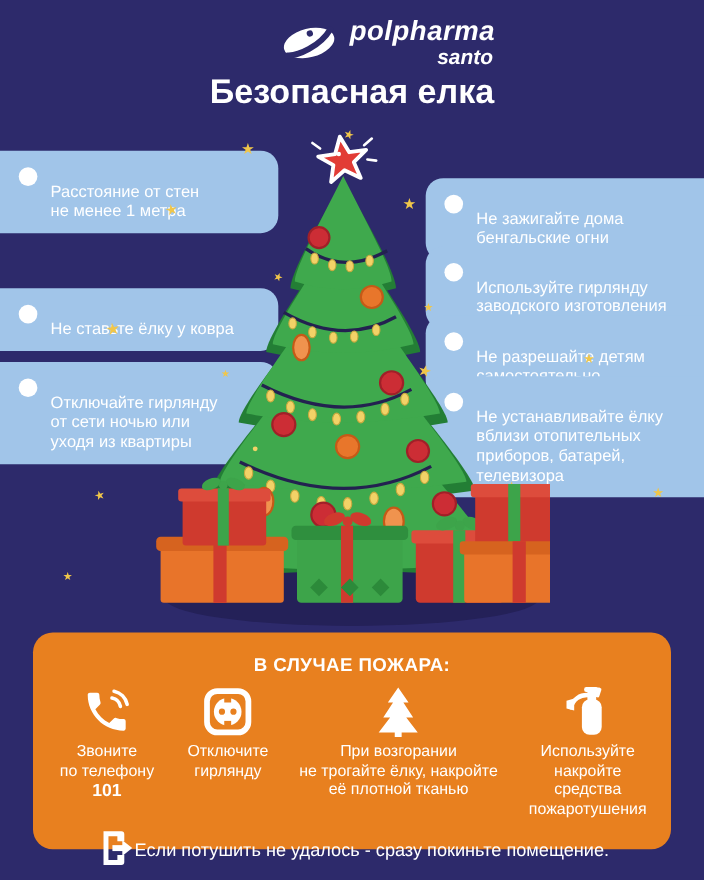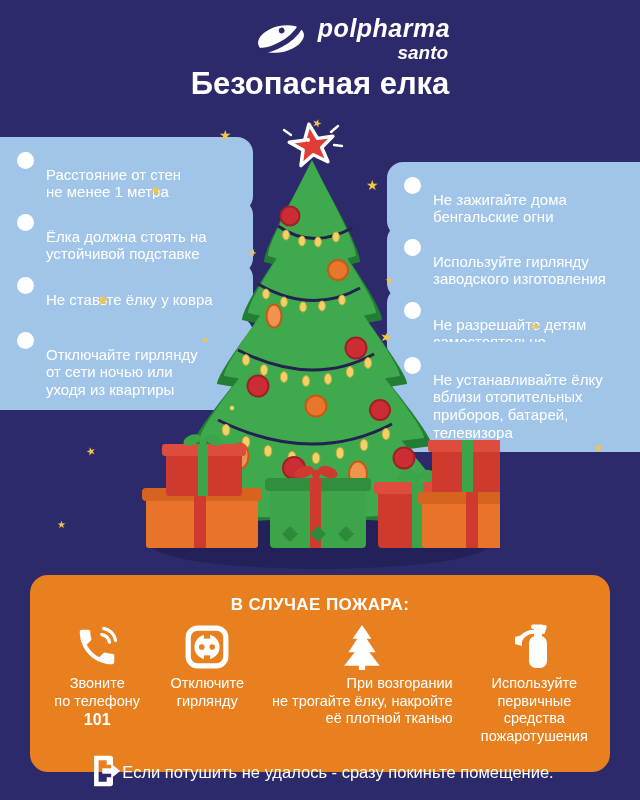--- a/index.html
+++ b/index.html
@@ -28,21 +28,21 @@
 
   
   .panel{position:absolute;left:30px;top:575px;width:580px;height:197px;background:#e8801f;border-radius:18px;
          box-sizing:border-box;padding:20px 8px 8px;z-index:4;color:#fff;}
   .panel-title{text-align:center;font-weight:bold;font-size:17px;letter-spacing:.4px;}
   .panel-items{display:flex;margin-top:5px;align-items:flex-start;}
   .panel-item{display:flex;flex-direction:column;align-items:center;text-align:center;}
   .panel-item .icon-box{height:50px;display:flex;align-items:flex-end;justify-content:center;}
   .panel-item-text{font-size:14.5px;line-height:1.22;white-space:pre-line;margin-top:5px;}
   .panel-item-number{font-size:16px;font-weight:bold;margin-top:1px;}
-  .pi-1{flex:0 0 21%;} .pi-2{flex:0 0 18%;} .pi-3{flex:0 0 37%;text-align:right;} .pi-4{flex:0 0 24%;}
+  .pi-1{flex:0 0 21%;} .pi-2{flex:0 0 18%;} .pi-3{flex:0 0 37%;} .pi-4{flex:0 0 24%;}
   .panel-footer{display:flex;align-items:center;justify-content:center;gap:0;margin-top:6px;}
   .panel-footer-text{font-size:16.5px;}
 </style>
 </head>
 <body>
 
 <div class="page">
 
   <div class="logo">
     <svg width="54" height="36" viewBox="0 0 60 40">
@@ -57,28 +57,24 @@
       <div class="logo-line2">santo</div>
     </div>
   </div>
 
   <div class="title">Безопасная елка</div>
 
   <div class="tile left" style="top:137px">
     <span class="dot"></span><span>Расстояние от стен
 не менее 1 метра</span>
   </div>
-  <div class="tile left" style="top:199px">
-    <span class="dot"></span><span>Ёлка должна стоять на
-устойчивой подставке</span>
-  </div>
   <div class="tile left" style="top:262px">
     <span class="dot"></span><span>Не ставьте ёлку у ковра</span>
   </div>
-  <div class="tile left" style="top:317px">
+  <div class="tile left" style="top:329px">
     <span class="dot"></span><span>Отключайте гирлянду
 от сети ночью или
 уходя из квартиры</span>
   </div>
 
   <div class="tile right" style="top:137px">
     <span class="dot"></span><span>Не зажигайте дома
 бенгальские огни</span>
   </div>
   <div class="tile right" style="top:199px">
@@ -282,21 +278,21 @@
           <svg width="44" height="48" viewBox="0 0 44 48">
             <path d="M24,10 C15,9 9,14 7,21" stroke="#fff" stroke-width="4" fill="none" stroke-linecap="round"></path>
             <polygon points="3,15 10,13 10,24 3,22" fill="#fff"></polygon>
             <rect x="22" y="7" width="8" height="9" fill="#fff"></rect>
             <rect x="19" y="2.5" width="13" height="4.5" rx="2" fill="#fff"></rect>
             <rect x="30" y="3" width="4" height="9" rx="1.5" fill="#fff" transform="rotate(18 32 7)"></rect>
             <rect x="17" y="14" width="18" height="32" rx="7" fill="#fff"></rect>
           </svg>
         </div>
         <div class="panel-item-text">Используйте
-первичные
+накройте
 средства
 пожаротушения</div>
       </div>
     </div>
 
     <div class="panel-footer">
       <span>
         <svg width="36" height="38" viewBox="0 0 40 40">
           <path d="M9 3 H27 a3 3 0 0 1 3 3 v7 h-7 v-5 H14 v24 h9 v-5 h7 v7 a3 3 0 0 1 -3 3 H9 Z" fill="#fff"></path>
           <rect x="18" y="17" width="11" height="6" fill="#fff"></rect>

